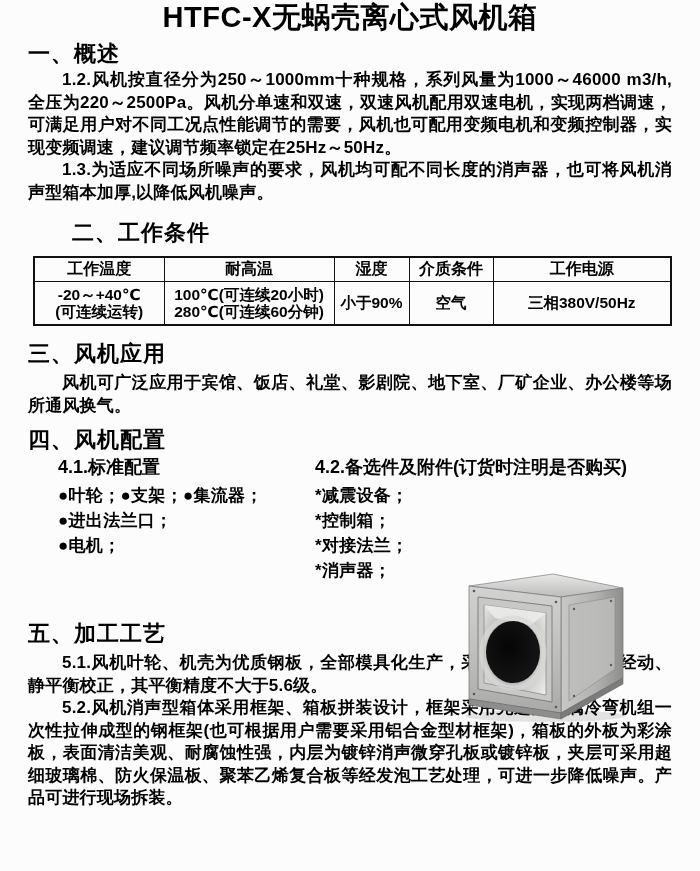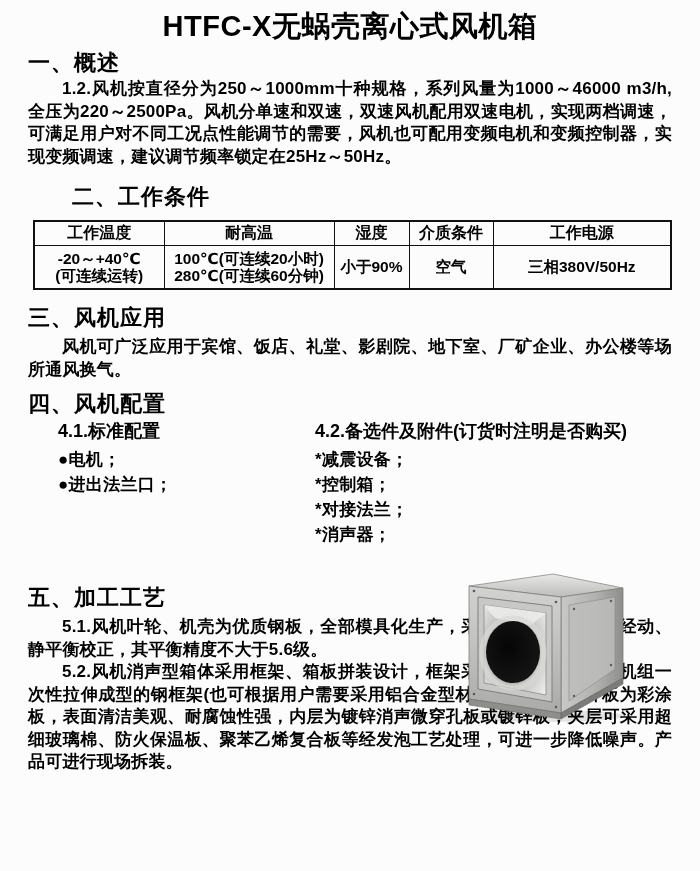--- a/index.html
+++ b/index.html
@@ -8,21 +8,20 @@
     width: 700px;
     height: 871px;
     margin: 0 auto;
     background: #fcfcfc;
     color: #000;
     font-family: "Liberation Sans", "DejaVu Sans", sans-serif;
     overflow: hidden;
   }
   .doc-title {
     margin: 0;
-    padding-top: 9px;
     font-size: 29px;
     line-height: 34px;
     font-weight: 700;
     text-align: center;
     letter-spacing: 0.5px;
   }
   .content { padding: 0 28px; }
   h2.sec {
     margin: 0;
     font-size: 22px;
@@ -98,20 +97,21 @@
 <body>
 
 <div class="page">
 
   <h1 class="doc-title">HTFC-X无蜗壳离心式风机箱</h1>
 
   <div class="content">
 
     <h2 class="sec sec-1">一、概述</h2>
     <p class="body">1.2.风机按直径分为250～1000mm十种规格，系列风量为1000～46000 m3/h, 全压为220～2500Pa。风机分单速和双速，双速风机配用双速电机，实现两档调速，可满足用户对不同工况点性能调节的需要，风机也可配用变频电机和变频控制器，实现变频调速，建议调节频率锁定在25Hz～50Hz。</p>
+    <p class="body">1.3.为适应不同场所噪声的要求，风机均可配不同长度的消声器，也可将风机消声型箱本加厚,以降低风机噪声。</p>
 
     <h2 class="sec sec-2">二、工作条件</h2>
     <table class="cond">
       <colgroup>
         <col style="width:130px">
           <col style="width:170px">
           <col style="width:75px">
           <col style="width:84px">
           <col style="width:178px">
       </colgroup>
@@ -147,22 +147,23 @@
       </tbody>
     </table>
 
     <h2 class="sec sec-3">三、风机应用</h2>
     <p class="body p-first">风机可广泛应用于宾馆、饭店、礼堂、影剧院、地下室、厂矿企业、办公楼等场所通风换气。</p>
 
     <h2 class="sec sec-4">四、风机配置</h2>
     <div class="config-columns">
       <div class="config-col col-standard">
         <h3>4.1.标准配置</h3>
+        <div class="cfg-line">●叶轮；●支架；●集流器；</div>
+        <div class="cfg-line">●进出法兰口；</div>
         <div class="cfg-line">●电机；</div>
-        <div class="cfg-line">●进出法兰口；</div>
       </div>
       <div class="config-col col-optional">
         <h3>4.2.备选件及附件(订货时注明是否购买)</h3>
         <div class="cfg-line">*减震设备；</div>
         <div class="cfg-line">*控制箱；</div>
         <div class="cfg-line">*对接法兰；</div>
         <div class="cfg-line">*消声器；</div>
       </div>
     </div>
 

